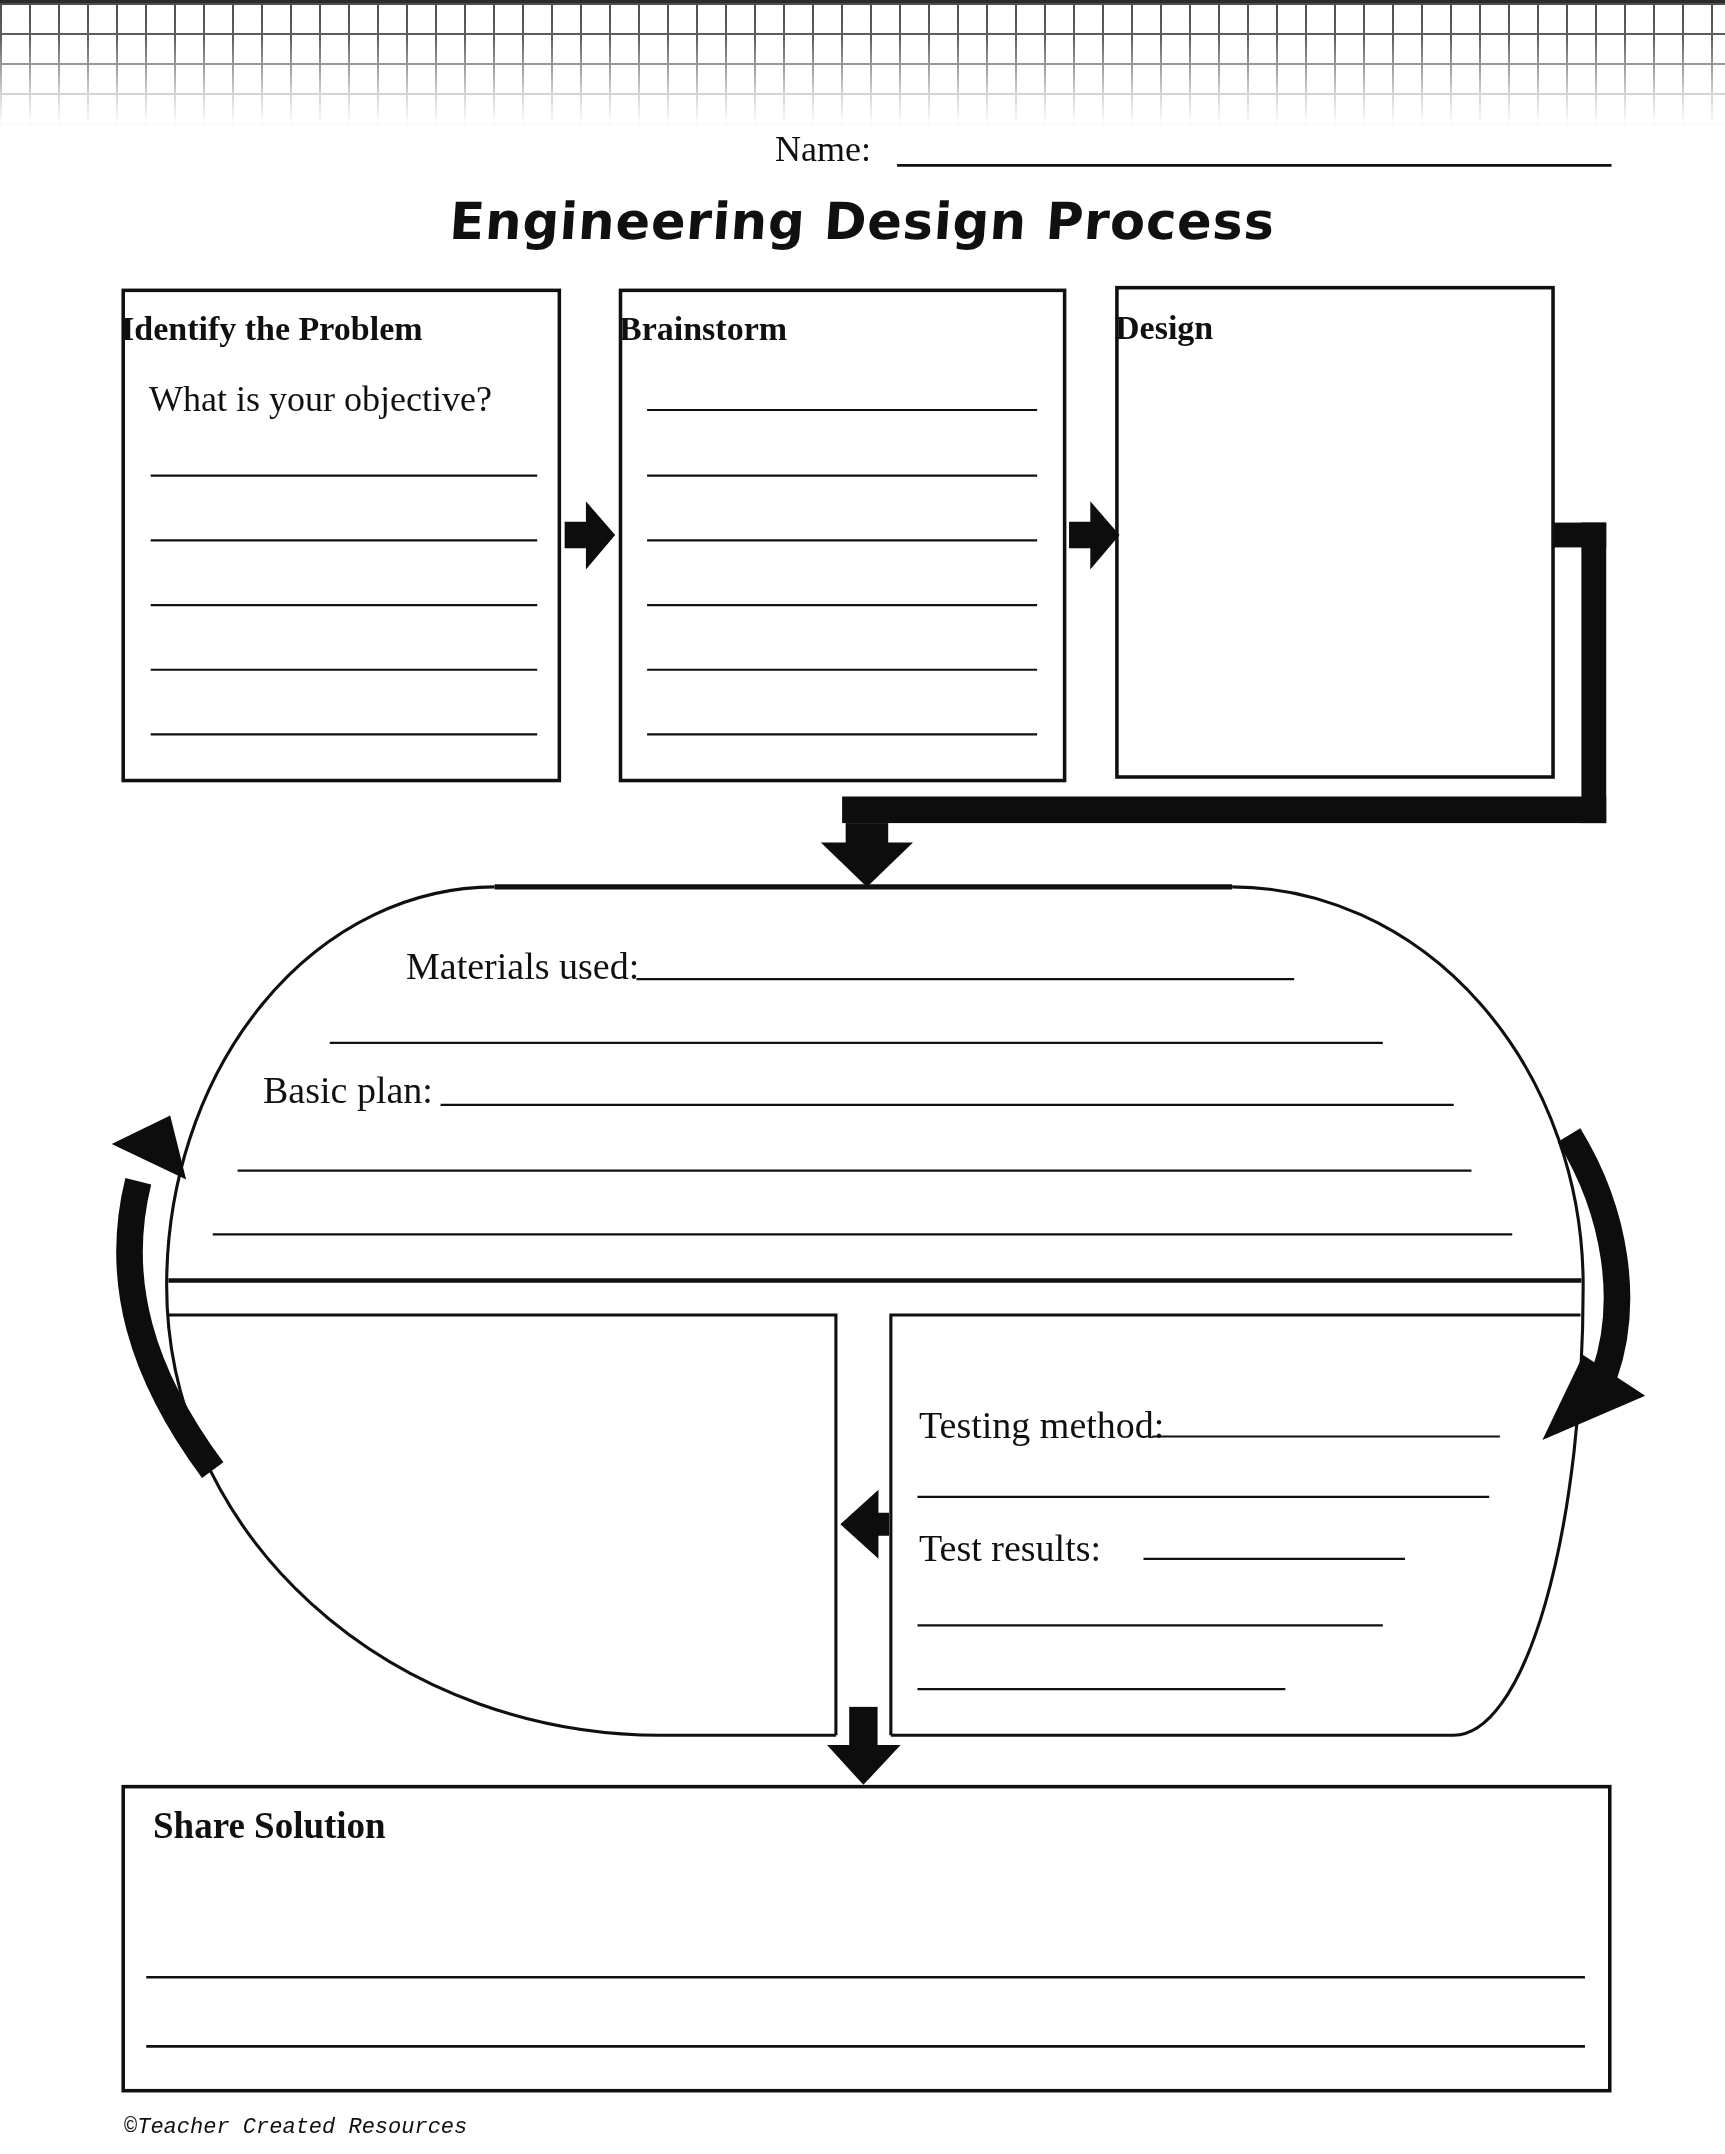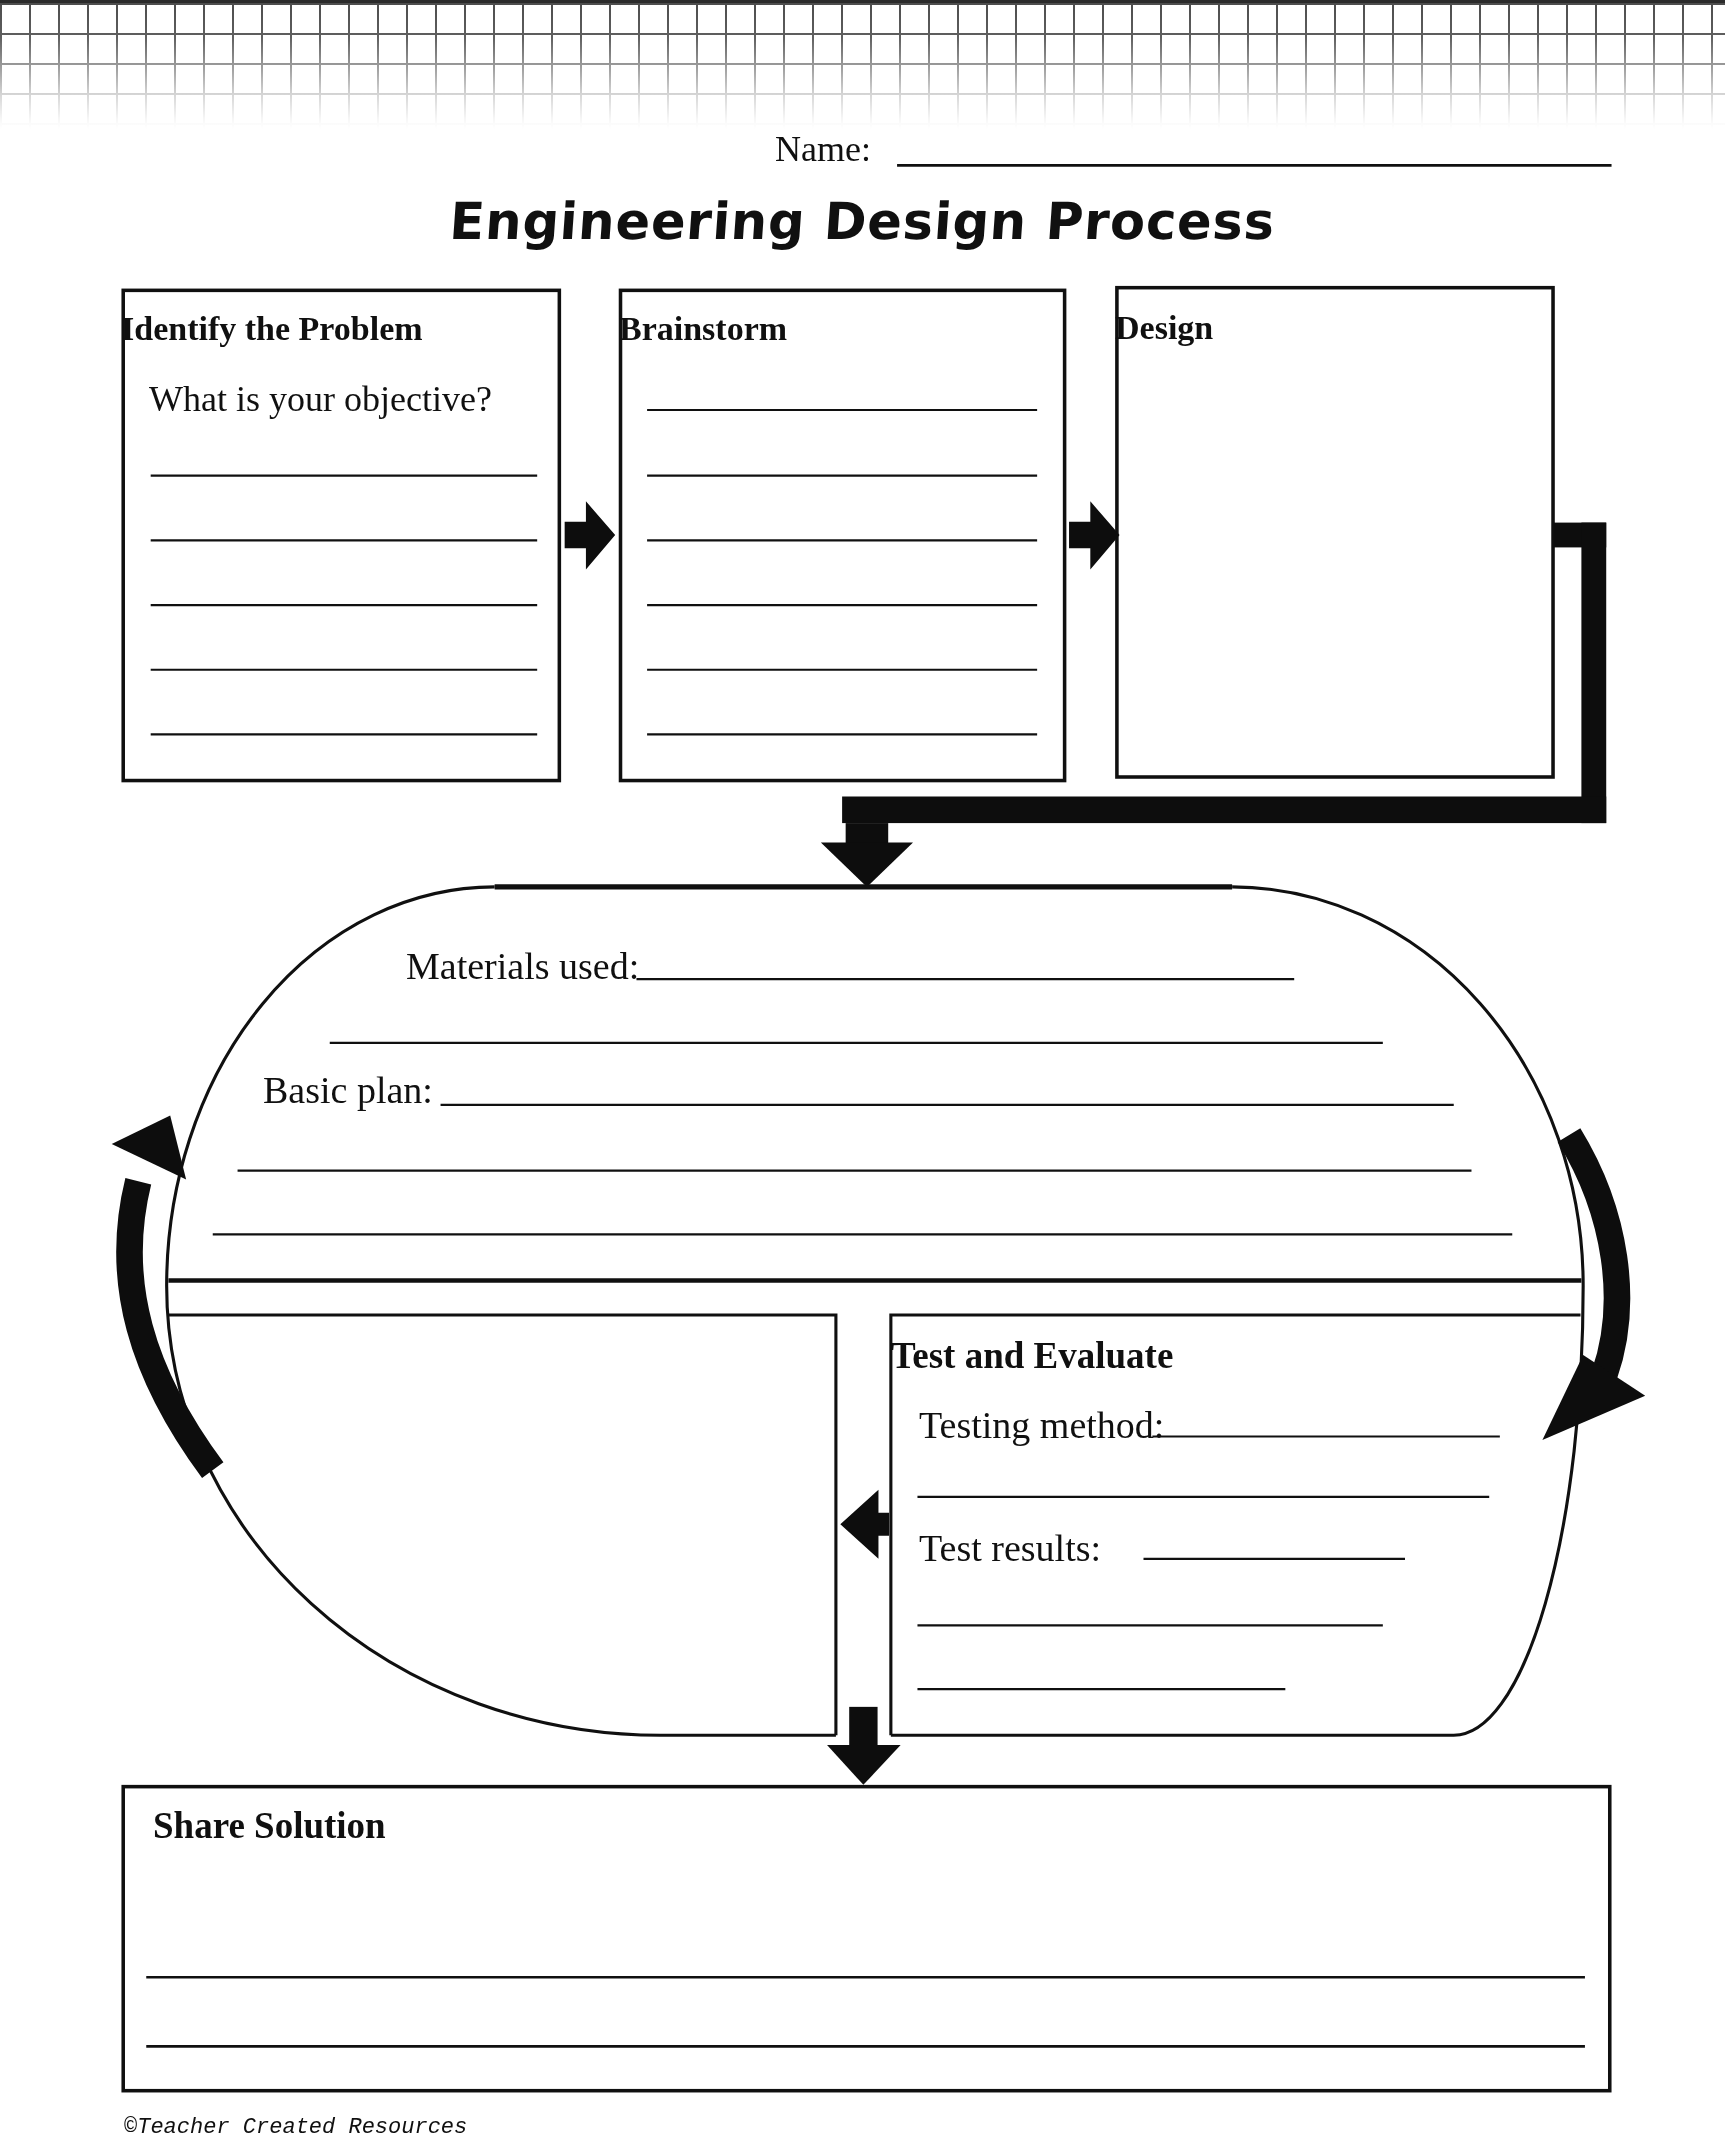--- a/index.html
+++ b/index.html
@@ -157,21 +157,20 @@
   <div class="t serif objective-prompt">What is your objective?</div>
 
   <div class="t serif bold center brainstorm-title">Brainstorm</div>
 
   <div class="t serif bold center design-title">Design</div>
 
   <div class="t serif materials-label">Materials used:</div>
   <div class="t serif plan-label">Basic plan:</div>
 
 
-  <div class="t serif bold center test-title">Test and Evaluate</div>
   <div class="t serif method-label">Testing method:</div>
   <div class="t serif results-label">Test results:</div>
 
   <div class="t serif bold center share-title">Share Solution</div>
 
   <div class="t serif footer-credit">©Teacher Created Resources</div>
 </div>
 
 
 </body></html>

